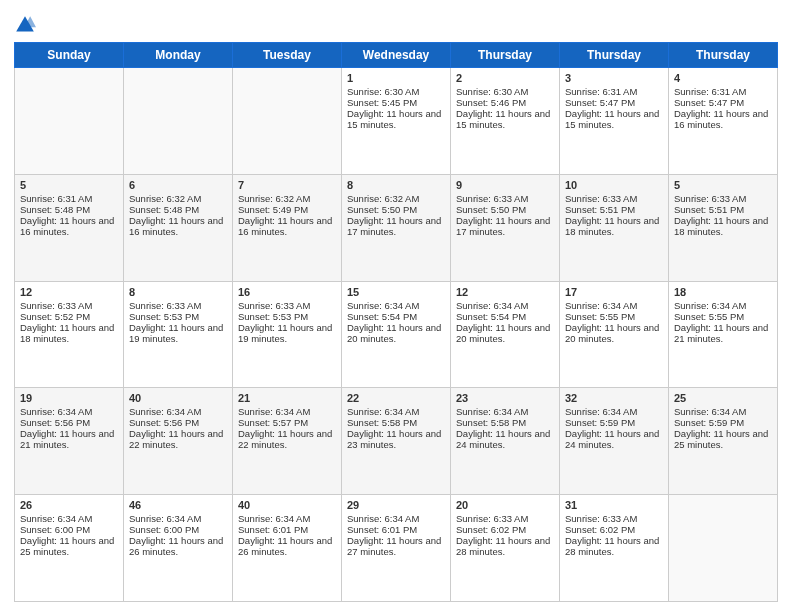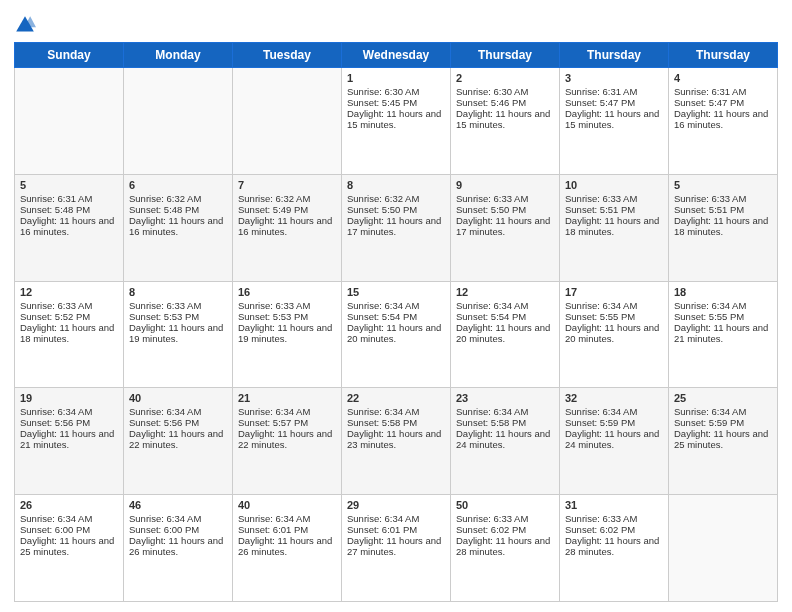--- a/index.html
+++ b/index.html
@@ -162,19 +162,19 @@
           <td><span class="day-num">22</span>Sunrise: 6:34 AM<br>Sunset: 5:58 PM<br>Daylight: 11 hours and 23 minutes.</td>
           <td><span class="day-num">23</span>Sunrise: 6:34 AM<br>Sunset: 5:58 PM<br>Daylight: 11 hours and 24 minutes.</td>
           <td><span class="day-num">32</span>Sunrise: 6:34 AM<br>Sunset: 5:59 PM<br>Daylight: 11 hours and 24 minutes.</td>
           <td><span class="day-num">25</span>Sunrise: 6:34 AM<br>Sunset: 5:59 PM<br>Daylight: 11 hours and 25 minutes.</td>
         </tr>
         <tr>
           <td><span class="day-num">26</span>Sunrise: 6:34 AM<br>Sunset: 6:00 PM<br>Daylight: 11 hours and 25 minutes.</td>
           <td><span class="day-num">46</span>Sunrise: 6:34 AM<br>Sunset: 6:00 PM<br>Daylight: 11 hours and 26 minutes.</td>
           <td><span class="day-num">40</span>Sunrise: 6:34 AM<br>Sunset: 6:01 PM<br>Daylight: 11 hours and 26 minutes.</td>
           <td><span class="day-num">29</span>Sunrise: 6:34 AM<br>Sunset: 6:01 PM<br>Daylight: 11 hours and 27 minutes.</td>
-          <td><span class="day-num">50</span>Sunrise: 6:33 AM<br>Sunset: 6:02 PM<br>Daylight: 11 hours and 28 minutes.</td>
+          <td><span class="day-num">20</span>Sunrise: 6:33 AM<br>Sunset: 6:02 PM<br>Daylight: 11 hours and 28 minutes.</td>
           <td><span class="day-num">31</span>Sunrise: 6:33 AM<br>Sunset: 6:02 PM<br>Daylight: 11 hours and 28 minutes.</td>
           <td class="empty"></td>
         </tr>
       </tbody>
   </table>
 </div>
 
 </body></html>

